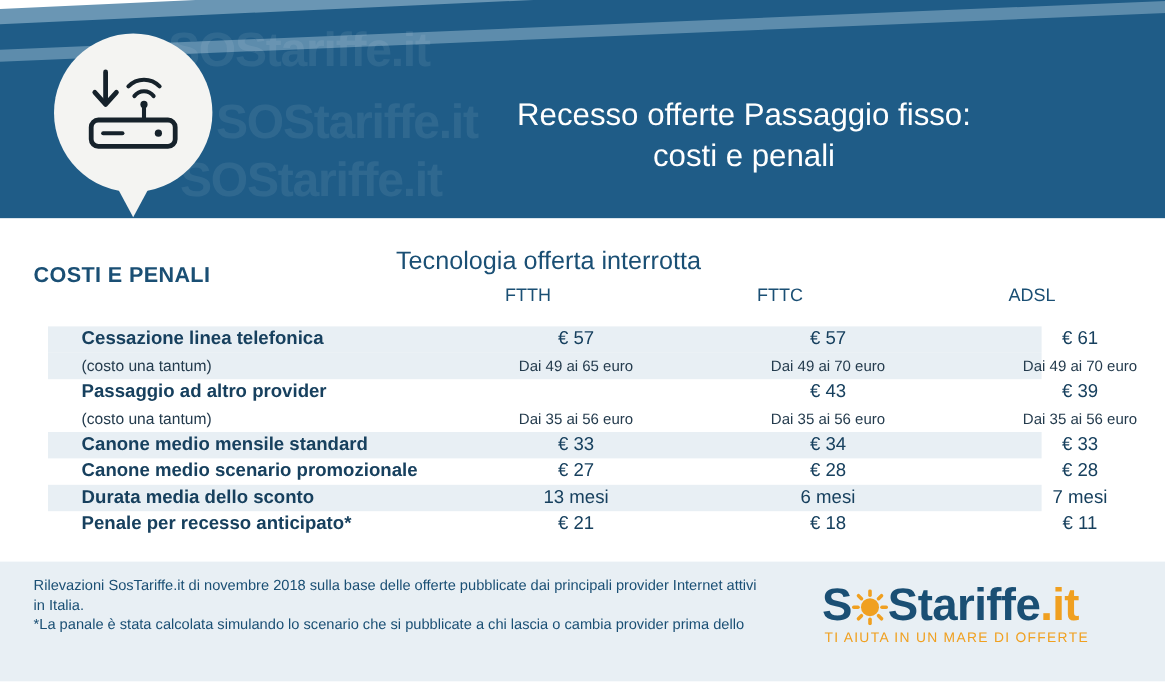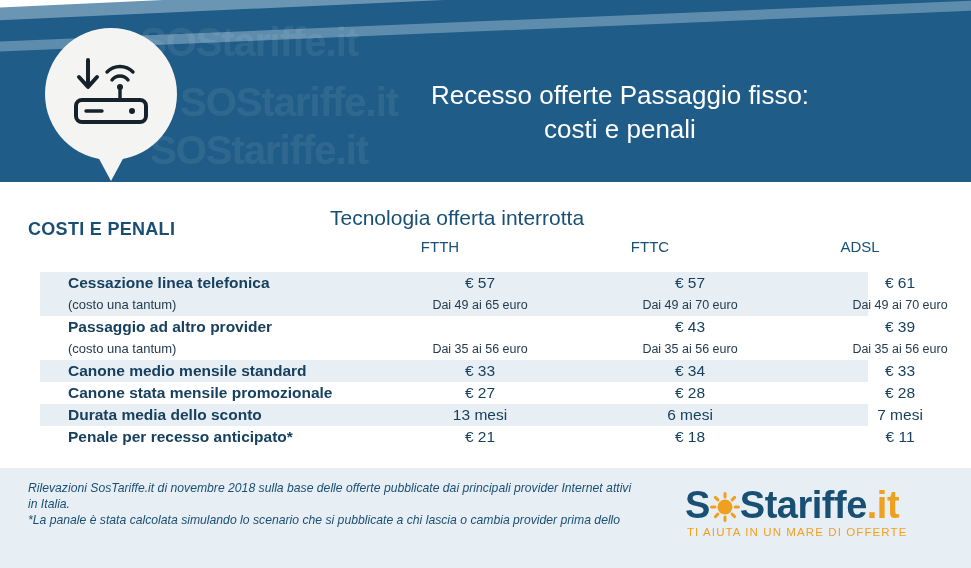--- a/index.html
+++ b/index.html
@@ -191,21 +191,20 @@
     width: 971px; height: 100px;
     background: #e8eff4;
   }
   .footnote {
     position: absolute;
     left: 28px; top: 12px;
     width: 660px;
     color: #1a4f74;
     font-size: 12.2px;
     line-height: 16px;
-    font-style: italic;
   }
   .footnote p { margin: 0; }
 
   
   .sos-logo {
     position: absolute;
     right: 26px;
     top: 16px;
     width: 260px;
     height: 62px;
@@ -310,21 +309,21 @@
     </div>
 
     <div class="row shaded">
       <div class="label">Canone medio mensile standard</div>
       <div class="cell c1">€ 33</div>
       <div class="cell c2">€ 34</div>
       <div class="cell c3">€ 33</div>
     </div>
 
     <div class="row">
-      <div class="label">Canone stata mensile promozionale</div>
+      <div class="label">Canone medio scenario promozionale</div>
       <div class="cell c1">€ 27</div>
       <div class="cell c2">€ 28</div>
       <div class="cell c3">€ 28</div>
     </div>
 
     <div class="row shaded">
       <div class="label">Durata media dello sconto</div>
       <div class="cell c1">13 mesi</div>
       <div class="cell c2">6 mesi</div>
       <div class="cell c3">7 mesi</div>

